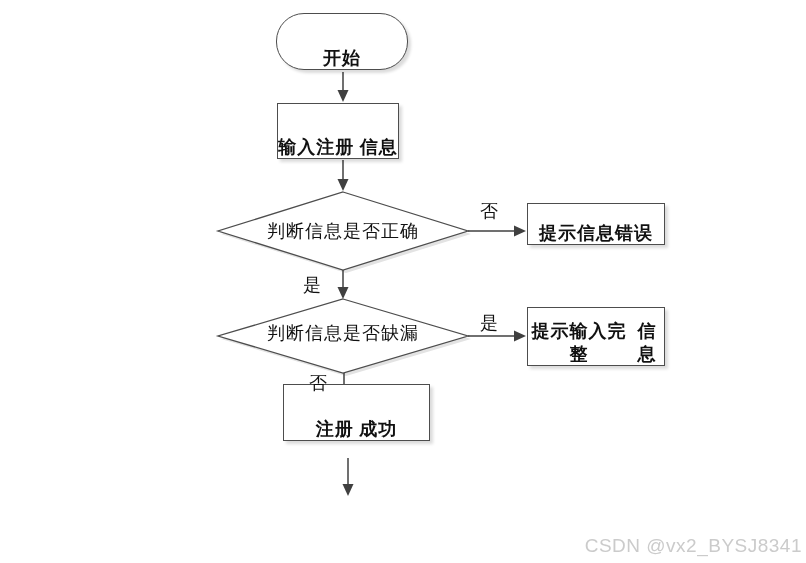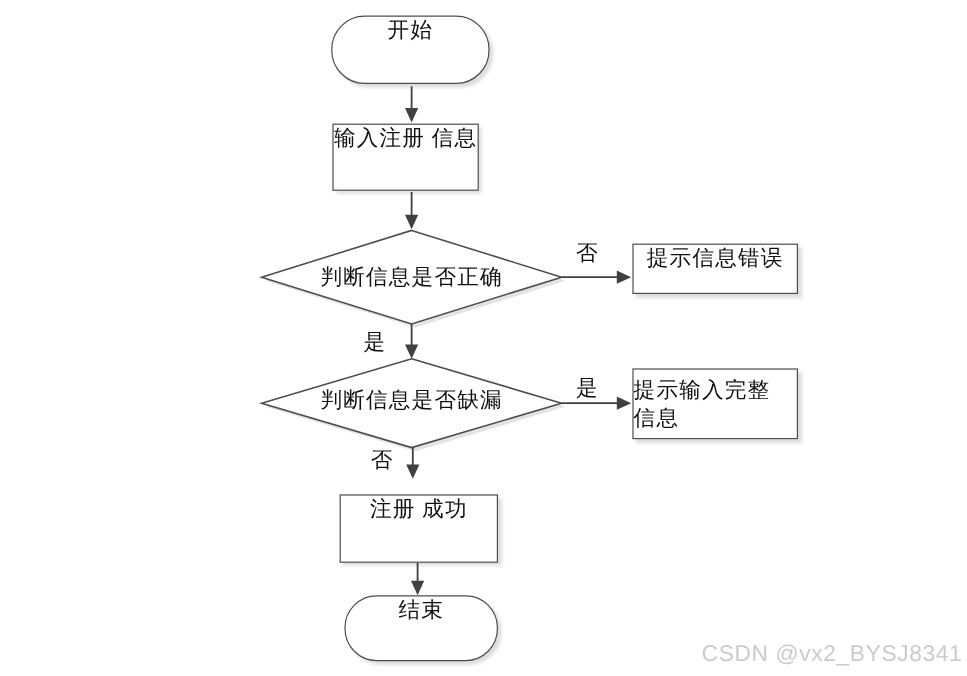--- a/index.html
+++ b/index.html
@@ -12,27 +12,28 @@
     color: #111111;
     overflow: hidden;
   }
   .layer { position: absolute; left: 0; top: 0; }
   .node {
     position: absolute;
     background: #ffffff;
     border: 1px solid #4d4d4d;
     box-shadow: 3px 3px 3px rgba(0,0,0,0.14);
     display: flex;
-    align-items: flex-start;
+    align-items: flex-end;
     justify-content: center;
     text-align: center;
     font-size: 18px;
     letter-spacing: 1px;
     box-sizing: border-box;
     line-height: 1.25;
+    font-weight: bold;
   }
   .oval { border-radius: 28px; }
   .diamond-label {
     position: absolute;
     display: flex;
     align-items: center;
     justify-content: center;
     text-align: center;
     font-size: 18px;
     letter-spacing: 1px;
@@ -116,32 +117,29 @@
   </div>
 
   <div class="node" style="left:527px; top:203px; width:138px; height:42px;">
     <span>提示信息错误</span>
   </div>
 
   <div class="diamond-label" style="left:218px; top:296px; width:250px; height:74px;">
     <span>判断信息是否缺漏</span>
   </div>
 
-  <div class="node" style="left:527px; top:307px; width:138px; height:59px; flex-direction:column;">
+  <div class="node" style="left:527px; top:307px; width:138px; height:59px; flex-direction:row;">
     <span>提示输入完整</span>
     <span>信息</span>
   </div>
 
-  <div class="node" style="left:283px; top:412px; width:132px; height:57px;">
+  <div class="node" style="left:283px; top:384px; width:147px; height:57px;">
     <span>注册 成功</span>
   </div>
 
-  <div class="node oval" style="left:287px; top:496px; width:128px; height:55px; border-radius:27px;">
-    <span>结束</span>
-  </div>
 
   <div class="edge-label" style="left:478px; top:200px;">否</div>
   <div class="edge-label" style="left:301px; top:274px;">是</div>
   <div class="edge-label" style="left:478px; top:312px;">是</div>
   <div class="edge-label" style="left:307px; top:372px;">否</div>
 
   <div class="watermark">CSDN @vx2_BYSJ8341</div>
 
 </div>
 

